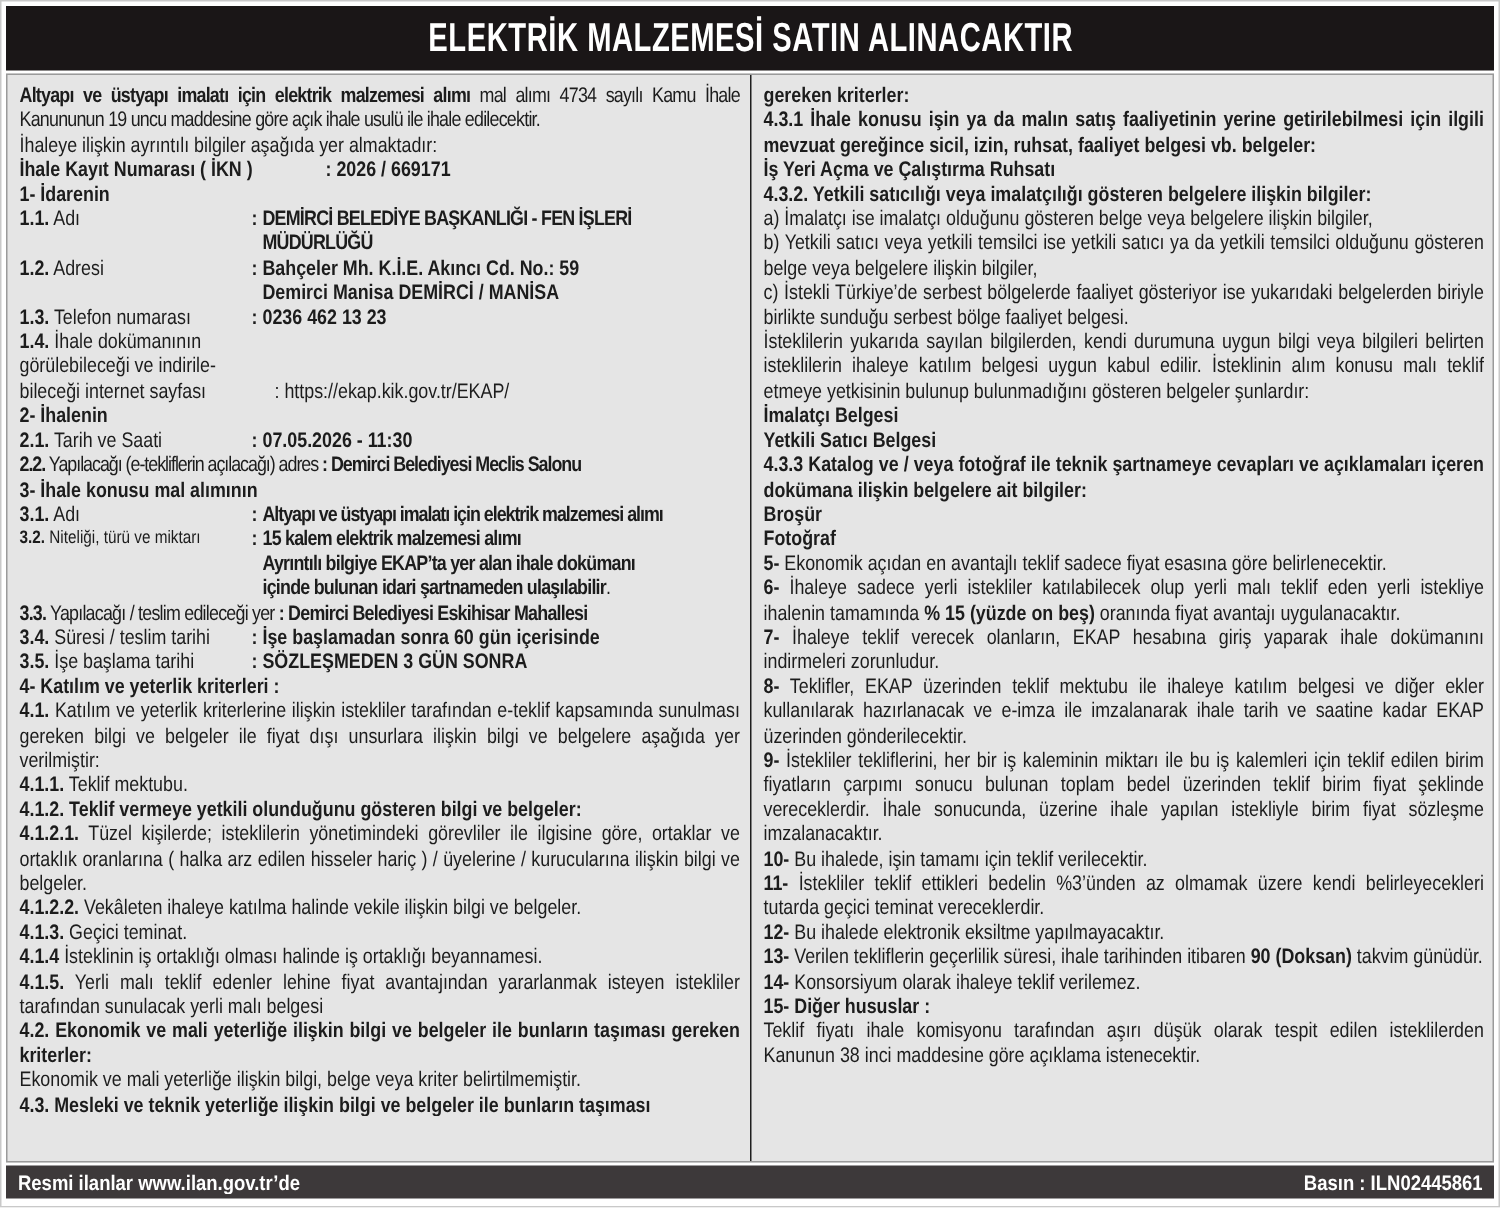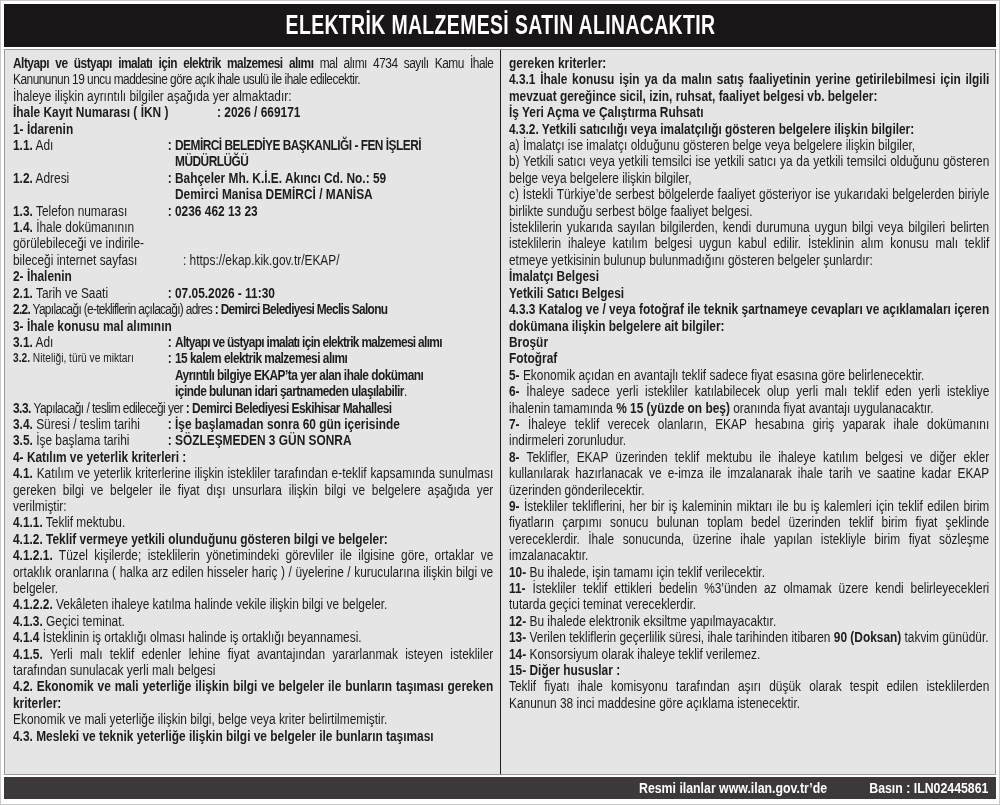--- a/index.html
+++ b/index.html
@@ -30,21 +30,21 @@
   .row{display:flex;align-items:flex-start;}
   .row.bottom{align-items:flex-end;}
   .lbl{flex:0 0 auto;}
   .colon{flex:0 0 auto;white-space:pre;}
   .val{flex:1 1 auto;min-width:0;}
   .small{font-size:12px;line-height:16.4px;}
   .tight{letter-spacing:-0.6px;}
   .tighter{letter-spacing:-0.8px;}
   .footer{
     margin-top:2px;height:22px;background:#3d393a;color:#ffffff;
-    display:flex;align-items:center;justify-content:flex-end;padding:0 8px;
+    display:flex;align-items:center;justify-content:space-between;padding:0 8px;
     font-weight:bold;font-size:14px;
   }
   .footer .fl{transform:scaleX(0.88);transform-origin:0 50%;white-space:nowrap;}
   .footer .fr{transform:scaleX(0.88);transform-origin:100% 50%;white-space:nowrap;}
 </style>
 </head>
 <body>
 
 <div class="page">
   <div class="header">

